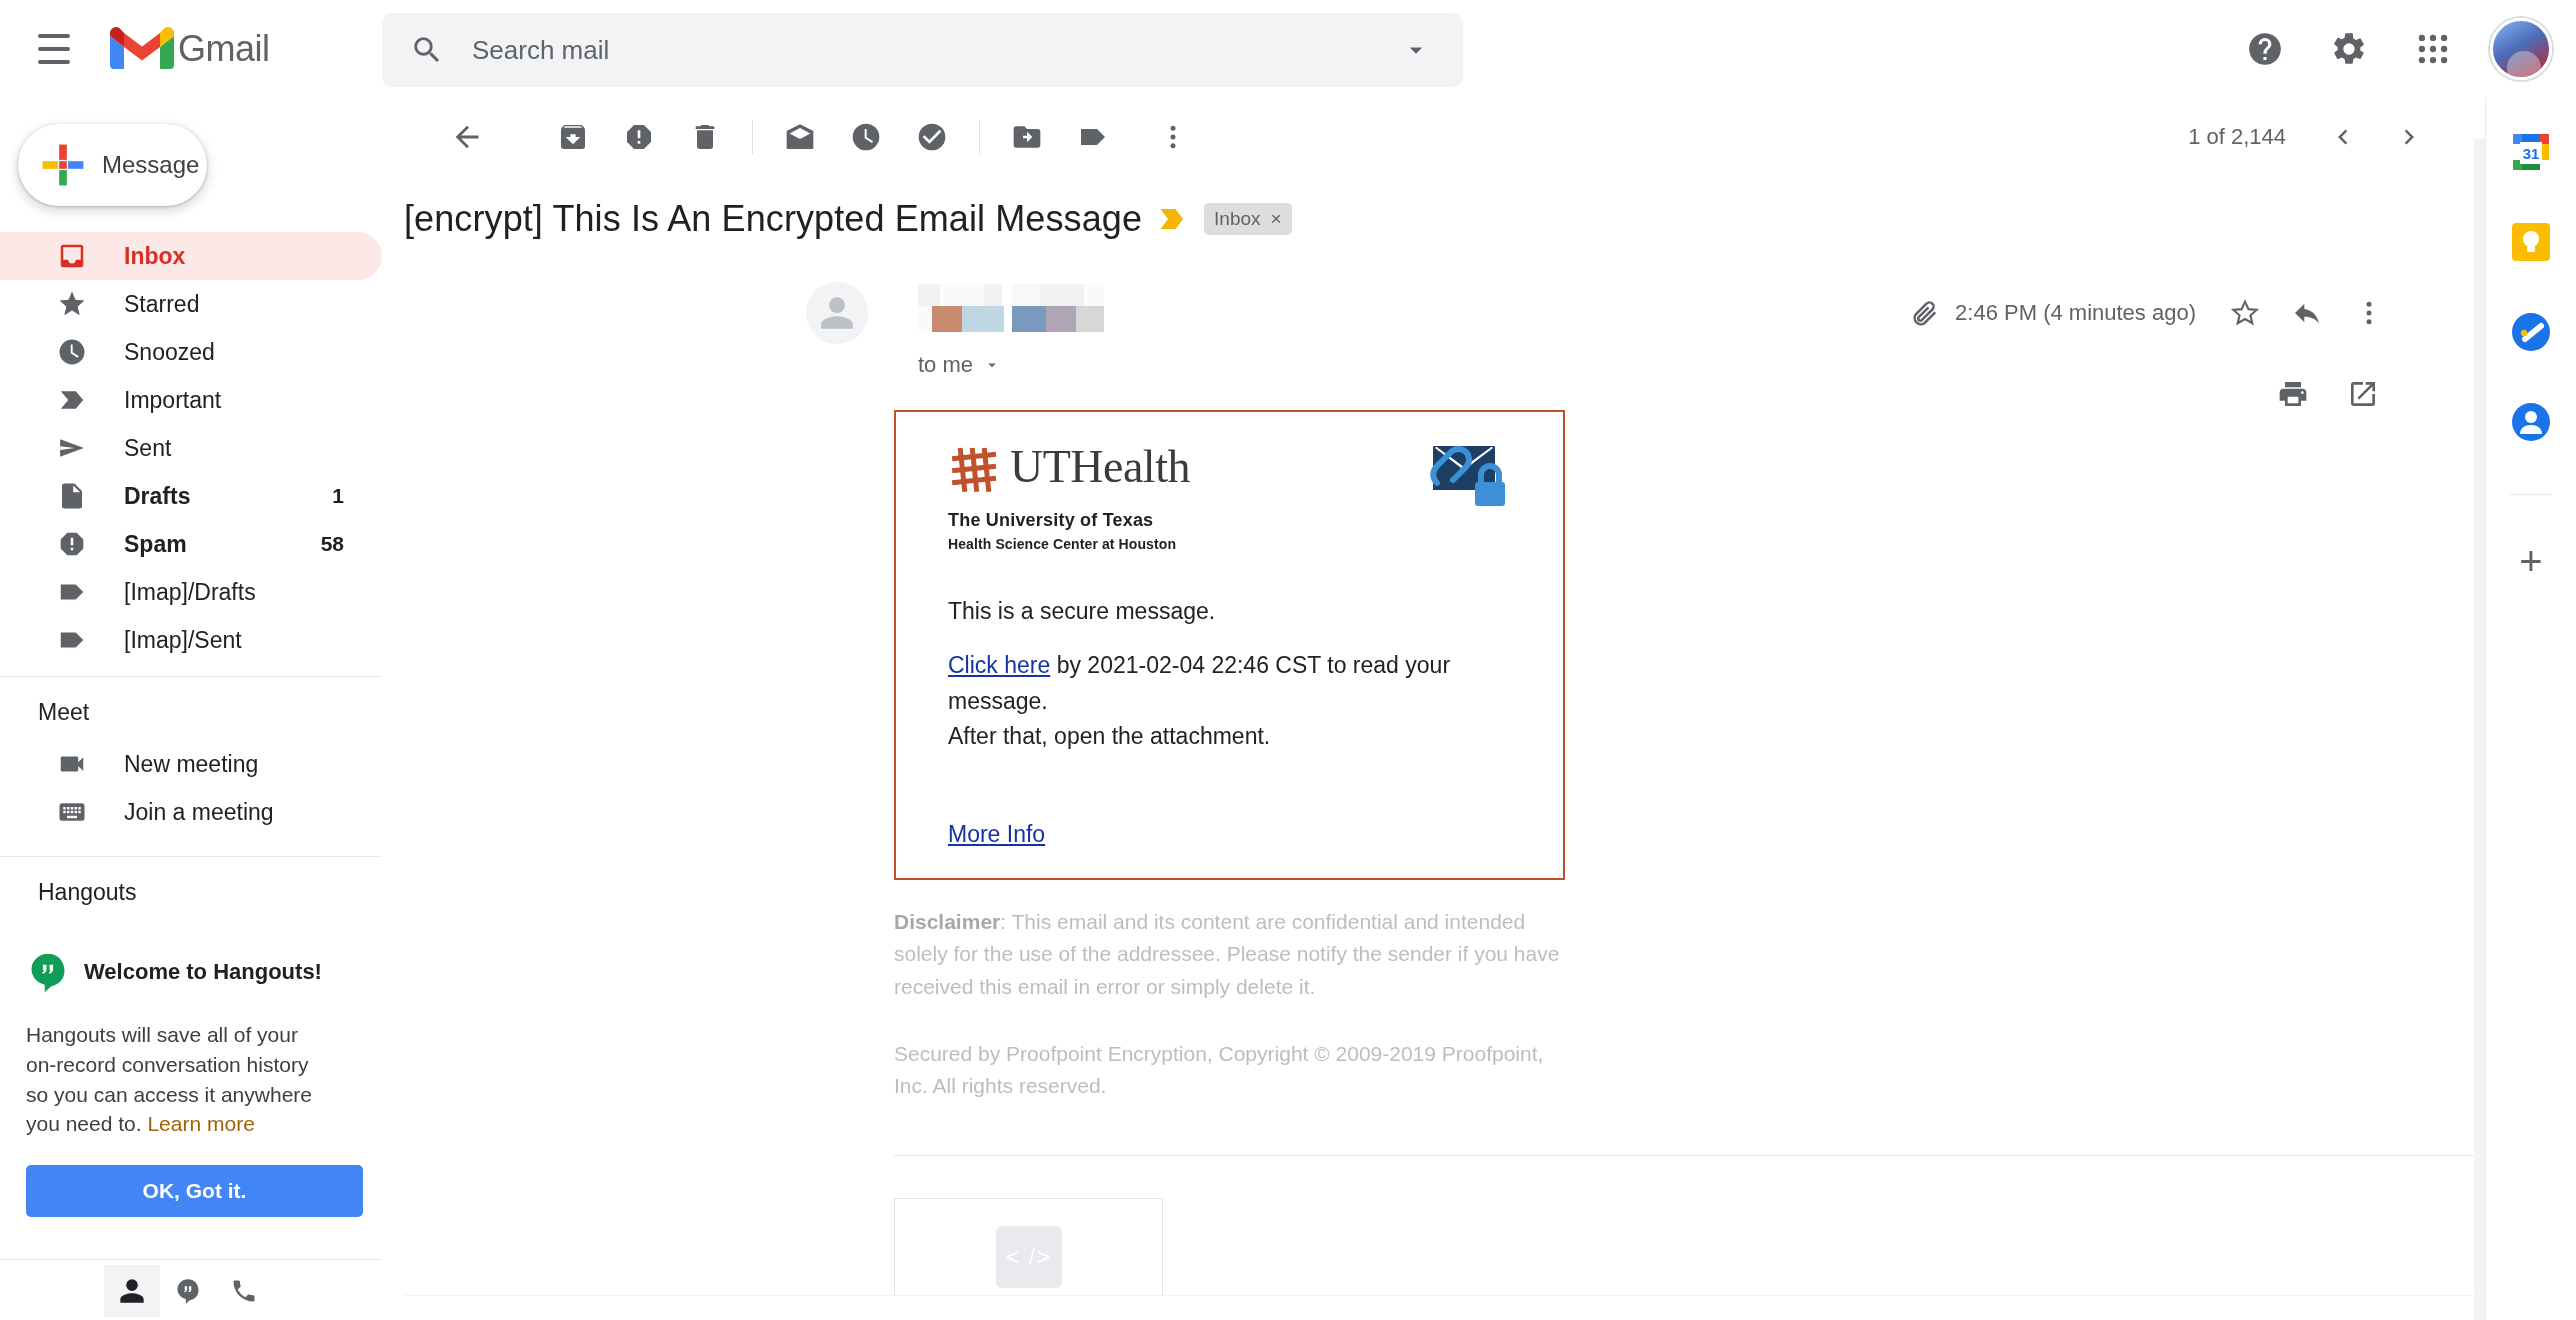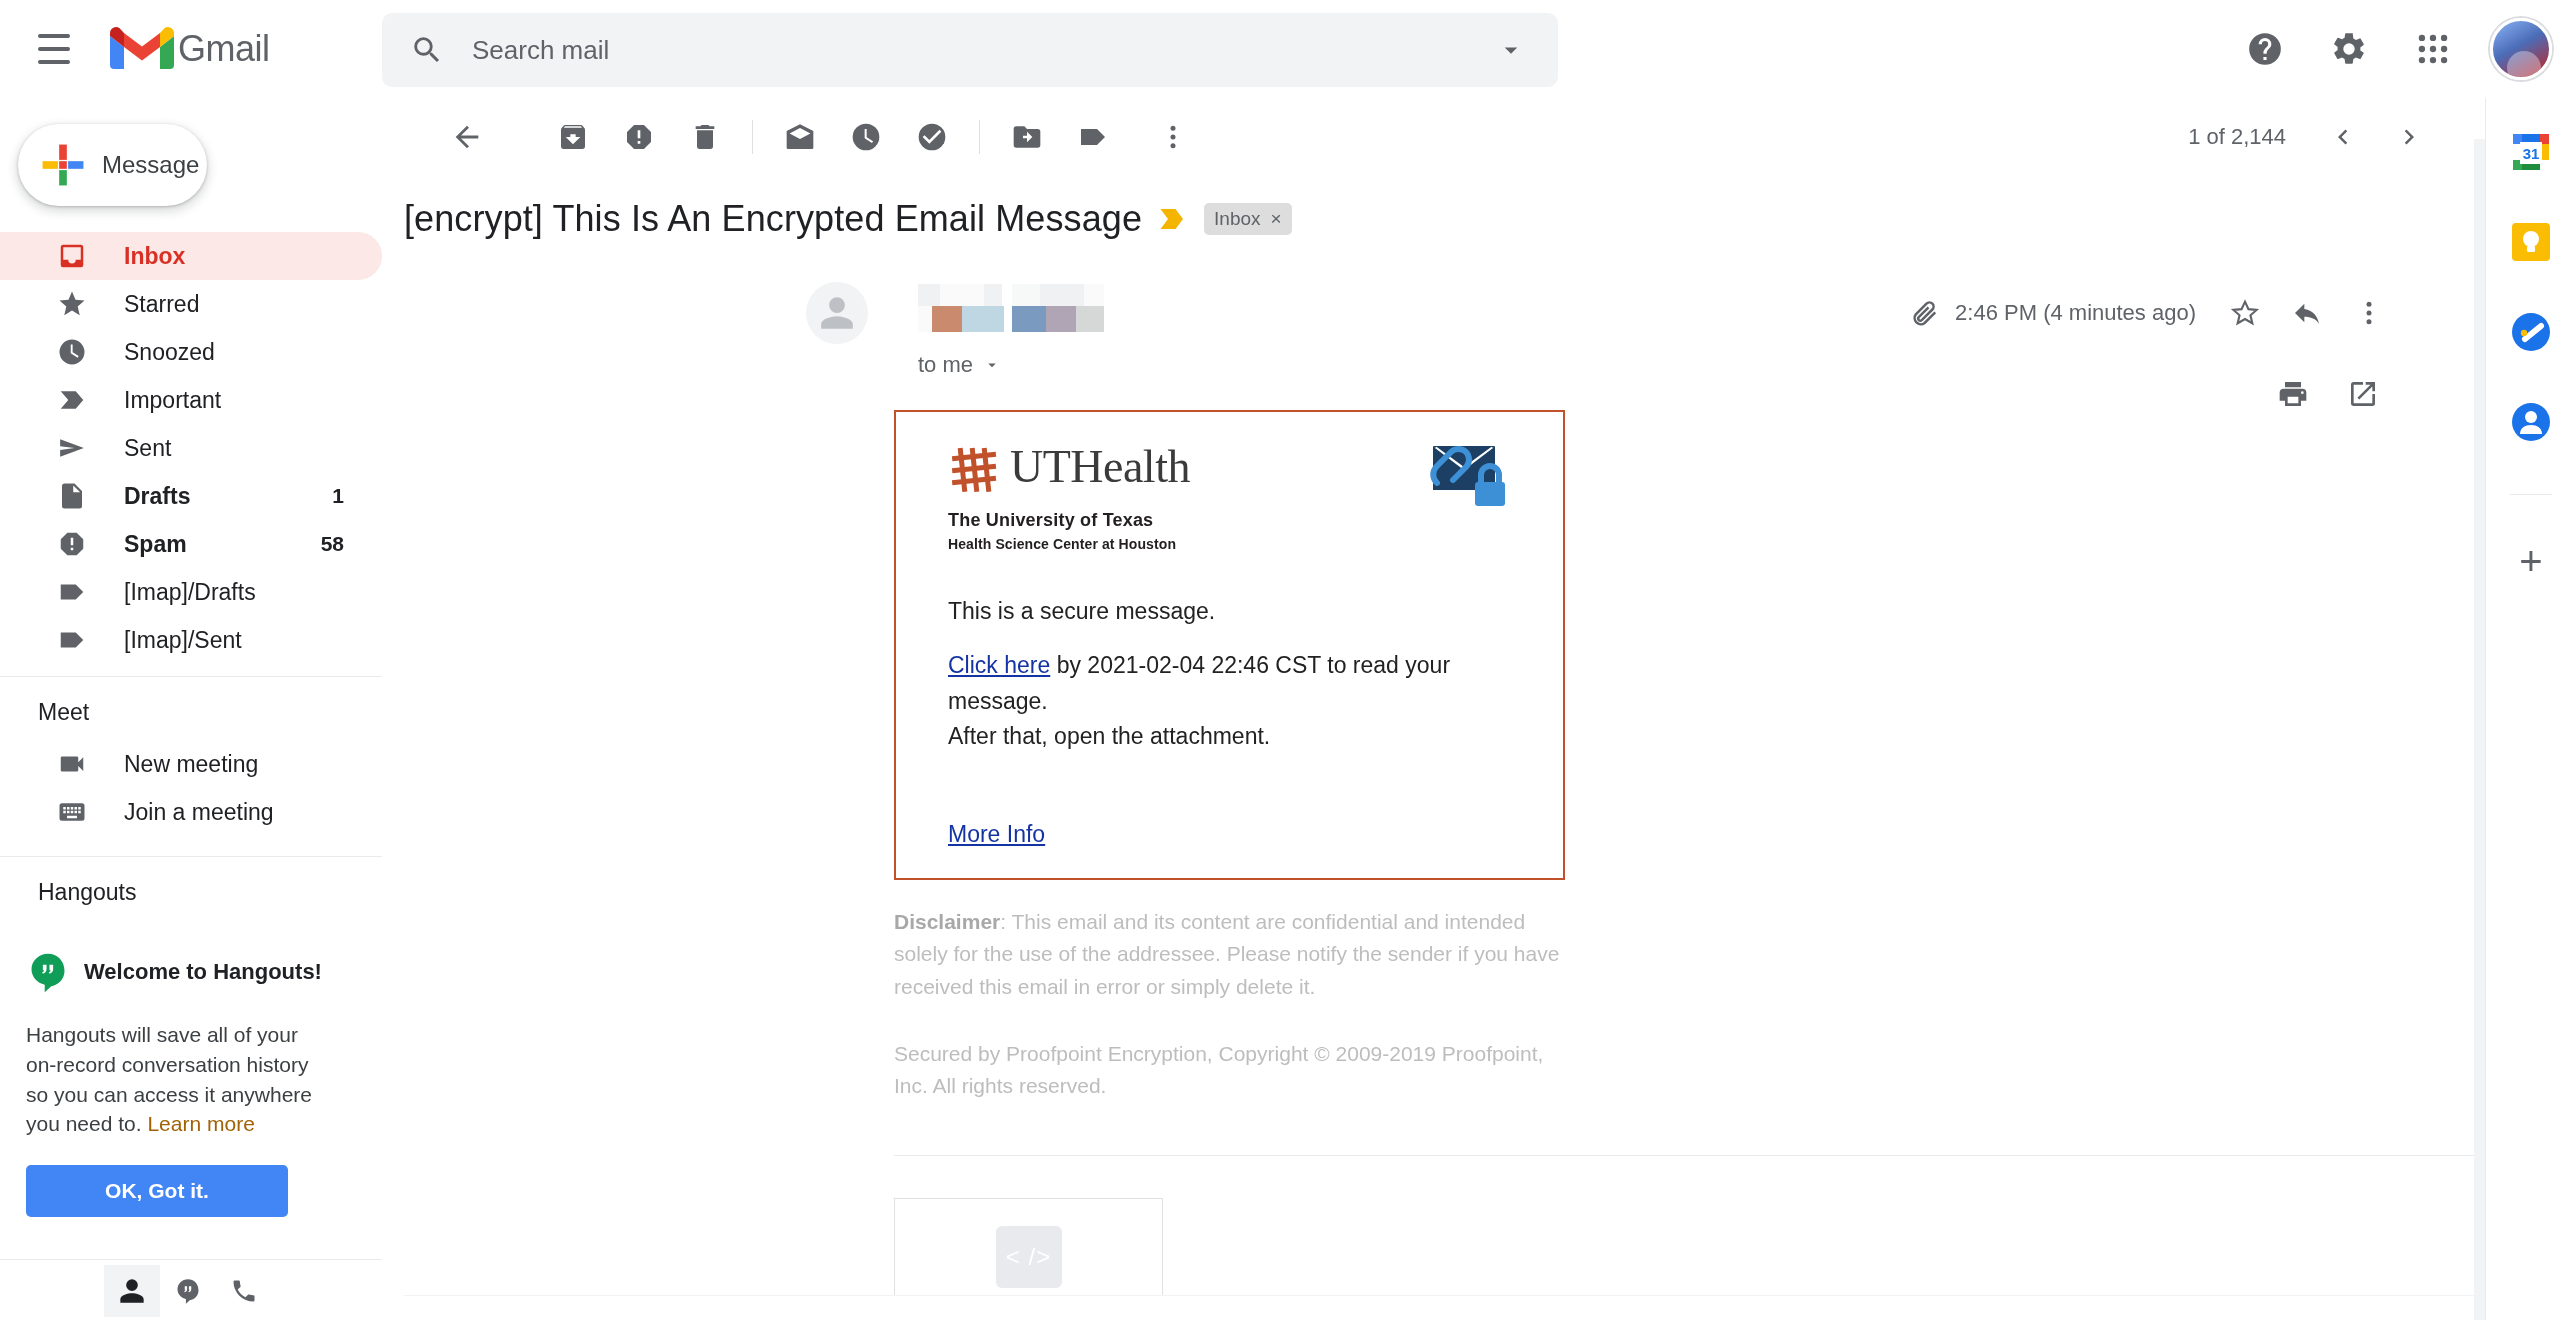--- a/index.html
+++ b/index.html
@@ -25,21 +25,21 @@
   }
   .hamburger span { display:block; width: 32px; height: 4px; background: #5f6368; border-radius: 2px; }
   .gmail-logo { display: flex; align-items: center; margin-left: 16px; gap: 4px; }
   .gmail-mark { width: 64px; height: 48px; }
   .gmail-word {
     font-size: 36px; color: #5f6368; letter-spacing: -0.5px;
     font-family: "Liberation Sans", sans-serif; font-weight: 400;
   }
   .searchwrap {
     position: absolute; left: 382px; top: 13px;
-    width: 1176px; height: 74px;
+    width: 1081px; height: 74px;
     background: #f1f3f4; border-radius: 10px;
     display: flex; align-items: center;
   }
   .search-icon-btn {
     width: 74px; height: 74px; display:flex; align-items:center; justify-content:center;
     margin-left: 8px; cursor: pointer;
   }
   .search-input {
     flex: 1; border: none; outline: none; background: transparent;
     font-size: 26px; color: #3c4043; font-family: "Liberation Sans", sans-serif;
@@ -126,21 +126,21 @@
   .hg-title {
     font-size: 22px; font-weight: bold; color: #202124;
     font-family: "Liberation Sans", sans-serif;
   }
   .hg-body {
     font-size: 21px; color: #3c4043; line-height: 1.42;
     font-family: "Liberation Sans", sans-serif;
   }
   .hg-body a { color: #a16207; text-decoration: none; }
   .hg-okbtn {
-    margin-top: 26px; width: 262px; height: 52px;
+    margin-top: 26px; width: 337px; height: 52px;
     background: #4285f4; color: #fff; border: none; border-radius: 5px;
     font-size: 21px; font-weight: bold; cursor: pointer;
     font-family: "Liberation Sans", sans-serif;
   }
   .hg-footer {
     position: absolute; left: 0; bottom: 0; width: 382px; height: 62px;
     border-top: 1px solid #e8eaed; display: flex; align-items: center;
     padding-left: 104px; gap: 0;
   }
   .hg-ftbtn {

